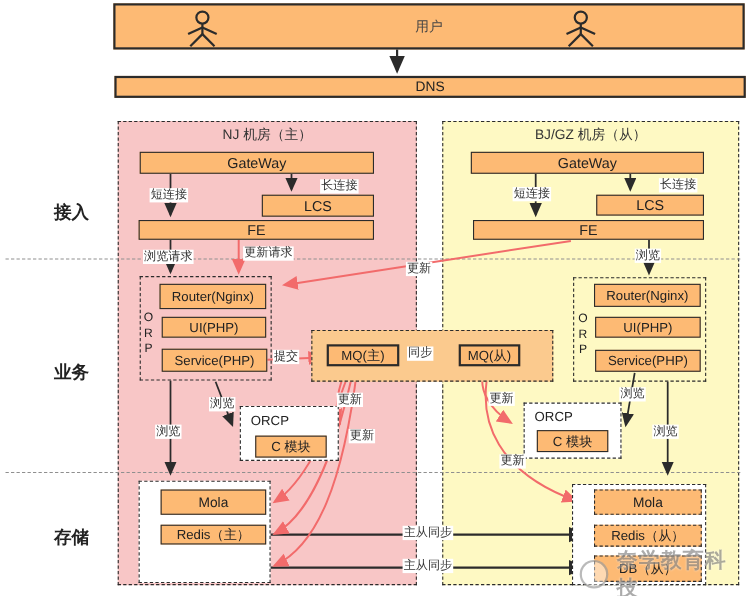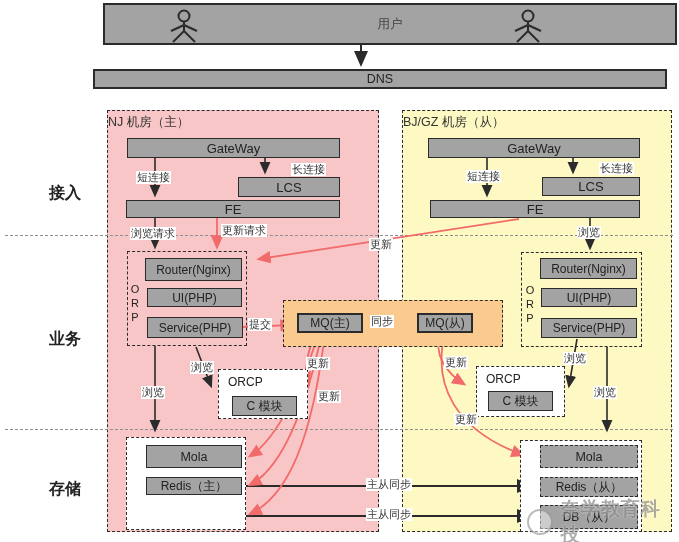--- a/index.html
+++ b/index.html
@@ -1,22 +1,22 @@
 <!DOCTYPE html>
 <html><head>
 <meta charset="utf-8">
 <style>
   html,body{margin:0;padding:0;background:#fff;}
   #canvas{position:relative;width:679px;height:542px;background:#fff;overflow:hidden;
     font-family:"Liberation Sans","DejaVu Sans",sans-serif;color:#222;}
-  .box{position:absolute;background:#a3a3a3;border:1.5px solid #2b2b2b;display:flex;
+  .box{position:absolute;background:#fdba74;border:1.5px solid #2b2b2b;display:flex;
     align-items:center;justify-content:center;font-size:13px;color:#222;box-sizing:border-box;}
   .box.dashedb{border-style:dashed;}
   .region{position:absolute;border:1.5px dashed #2b2b2b;box-sizing:border-box;}
-  .region-title{position:absolute;left:0;right:0;top:3px;text-align:left;font-size:12.5px;color:#333;}
+  .region-title{position:absolute;left:0;right:0;top:3px;text-align:center;font-size:12.5px;color:#333;}
   .group{position:absolute;border:1.6px dashed #2b2b2b;box-sizing:border-box;}
   .whitebg{background:#fff;}
   .lbl{position:absolute;background:#fff;font-size:11px;color:#333;line-height:1.2;
     padding:0 1px;white-space:nowrap;}
   .layer-line{position:absolute;left:5px;width:668px;height:0;border-top:1.2px dashed #8f8f8f;}
   .layer-name{position:absolute;font-size:16px;font-weight:bold;color:#222;width:60px;text-align:center;}
   .vert{position:absolute;width:12px;font-size:11px;font-weight:normal;color:#222;
     word-break:break-all;line-height:1.25;text-align:center;}
   .orcp-title{position:absolute;left:9px;top:5px;font-size:12px;color:#222;}
   #wm{position:absolute;left:527px;top:496px;display:flex;align-items:center;opacity:0.75;}
@@ -44,21 +44,21 @@
     <svg style="position:absolute;left:408px;top:4px;" width="30" height="36" viewBox="0 0 30 36">
       <circle cx="15" cy="7" r="5.5" fill="none" stroke="#2b2b2b" stroke-width="2"></circle>
       <line x1="15" y1="12.5" x2="15" y2="22" stroke="#2b2b2b" stroke-width="2"></line>
       <line x1="15" y1="16" x2="2" y2="22" stroke="#2b2b2b" stroke-width="2"></line>
       <line x1="15" y1="16" x2="28" y2="22" stroke="#2b2b2b" stroke-width="2"></line>
       <line x1="15" y1="22" x2="4" y2="33" stroke="#2b2b2b" stroke-width="2"></line>
       <line x1="15" y1="22" x2="26" y2="33" stroke="#2b2b2b" stroke-width="2"></line>
     </svg>
   </div>
 
-  <div class="box" style="left:93px;top:69px;width:574px;height:20px;border-width:2px;font-size:12.5px;">
+  <div class="box" style="left:104px;top:69px;width:574px;height:20px;border-width:2px;font-size:12.5px;">
     <span>DNS</span>
   </div>
 
   <div class="layer-name" style="left:35px;top:183px;">接入</div>
   <div class="layer-name" style="left:35px;top:329px;">业务</div>
   <div class="layer-name" style="left:35px;top:479px;">存储</div>
 
   <div class="region" style="left:107px;top:110px;width:272px;height:422px;background:#f8c6c6;">
     <div class="region-title">NJ 机房（主）</div>
   </div>

